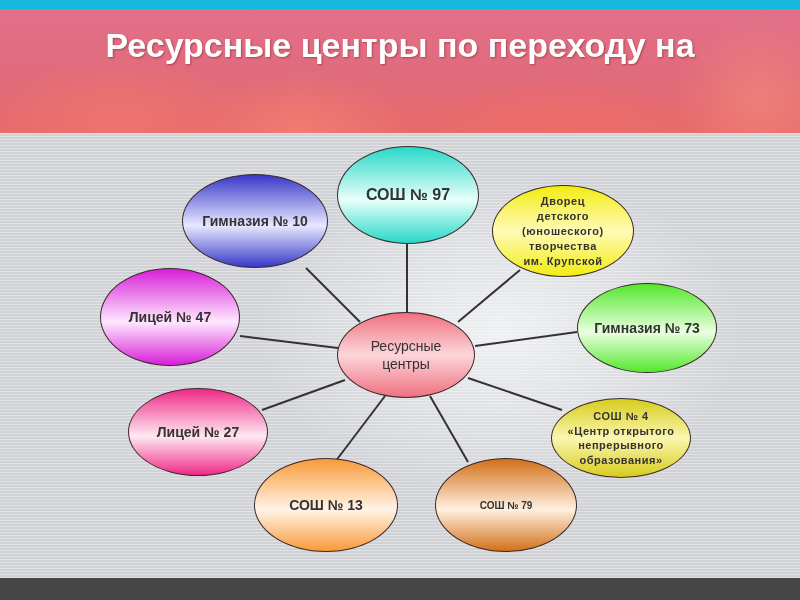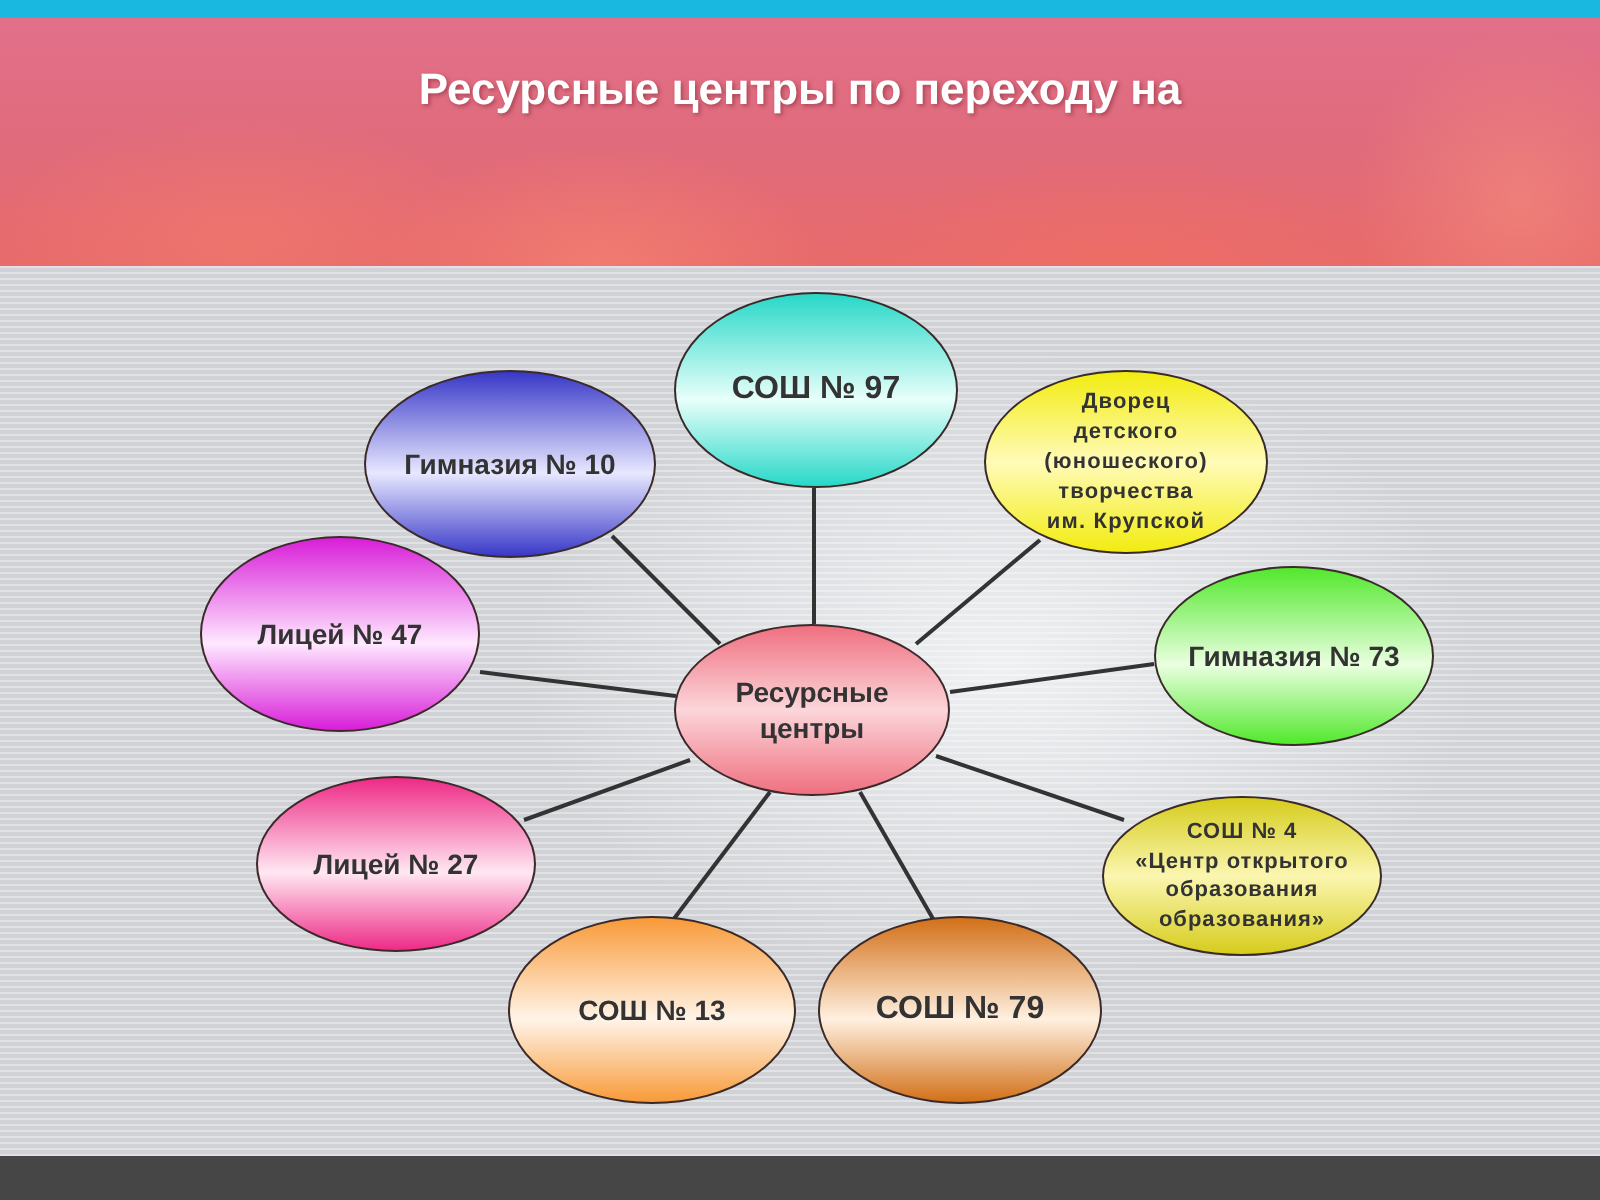--- a/index.html
+++ b/index.html
@@ -5,40 +5,40 @@
   html,body{margin:0;padding:0;}
   body{width:800px;height:600px;position:relative;overflow:hidden;font-family:"Liberation Sans",sans-serif;background:#d8d8da;}
   .topbar{position:absolute;left:0;top:0;width:800px;height:9px;background:#19b8e0;}
   .header{position:absolute;left:0;top:9px;width:800px;height:124px;
     background:
       radial-gradient(ellipse 180px 90px at 120px 110px, rgba(240,120,110,0.75), rgba(240,120,110,0) 70%),
       radial-gradient(ellipse 160px 80px at 300px 120px, rgba(245,130,115,0.7), rgba(245,130,115,0) 70%),
       radial-gradient(ellipse 200px 70px at 560px 120px, rgba(240,110,100,0.65), rgba(240,110,100,0) 70%),
       radial-gradient(ellipse 120px 120px at 760px 90px, rgba(245,140,125,0.6), rgba(245,140,125,0) 70%),
       linear-gradient(180deg,#e2708a 0%,#e06b7c 50%,#e86a6a 100%);}
-  .title{position:absolute;left:0;top:16px;width:800px;text-align:center;color:#fff;font-size:22px;font-weight:bold;line-height:40px;text-shadow:1px 1px 2px rgba(120,30,40,0.5);}
+  .title{position:absolute;left:0;top:16px;width:800px;text-align:center;color:#fff;font-size:34px;font-weight:bold;line-height:40px;text-shadow:1px 1px 2px rgba(120,30,40,0.5);}
   .content{position:absolute;left:0;top:133px;width:800px;height:445px;
     background:
       repeating-linear-gradient(180deg, rgba(255,255,255,0.35) 0px, rgba(255,255,255,0.35) 1px, rgba(0,0,0,0) 1px, rgba(0,0,0,0) 3px),
       radial-gradient(ellipse 300px 200px at 500px 200px, #eef0f2, #d0d2d6 80%),
       #d6d7da;}
   .footer{position:absolute;left:0;top:578px;width:800px;height:22px;background:#464646;}
   svg.diagram{position:absolute;left:0;top:0;}
   .node{position:absolute;display:flex;align-items:center;justify-content:center;text-align:center;border:1px solid #3a2a2a;border-radius:50%;box-sizing:border-box;color:#333;font-weight:bold;}
   .node span{display:block;}
-  .n-center{left:337px;top:312px;width:138px;height:86px;background:linear-gradient(180deg,#f07080 0%,#fbd6da 50%,#f07080 100%);font-weight:bold;font-size:14px;line-height:18px;color:#333;}
+  .n-center{left:337px;top:312px;width:138px;height:86px;background:linear-gradient(180deg,#f07080 0%,#fbd6da 50%,#f07080 100%);font-weight:normal;font-size:14px;line-height:18px;color:#333;}
   .n-97{left:337px;top:146px;width:142px;height:98px;background:linear-gradient(180deg,#28d8c8 0%,#e8fffa 55%,#28d8c8 100%);font-size:16px;}
-  .n-g10{left:182px;top:185px;width:146px;height:94px;background:linear-gradient(180deg,#3838c8 0%,#e8e8ff 55%,#3838c8 100%);font-size:14px;}
+  .n-g10{left:182px;top:174px;width:146px;height:94px;background:linear-gradient(180deg,#3838c8 0%,#e8e8ff 55%,#3838c8 100%);font-size:14px;}
   .n-dvorec{left:492px;top:185px;width:142px;height:92px;background:linear-gradient(180deg,#f2ec10 0%,#fffbb8 50%,#f2ec10 100%);font-size:11px;line-height:15px;letter-spacing:0.6px;justify-content:center;}
   .n-l47{left:100px;top:268px;width:140px;height:98px;background:linear-gradient(180deg,#d81ed8 0%,#ffe8ff 55%,#d81ed8 100%);font-size:14px;}
   .n-g73{left:577px;top:283px;width:140px;height:90px;background:linear-gradient(180deg,#52e82c 0%,#eaffe0 55%,#52e82c 100%);font-size:14px;}
   .n-l27{left:128px;top:388px;width:140px;height:88px;background:linear-gradient(180deg,#ee2a86 0%,#ffe8f2 55%,#ee2a86 100%);font-size:14px;}
   .n-s4{left:551px;top:398px;width:140px;height:80px;background:linear-gradient(180deg,#d6cc1c 0%,#fbf6b0 50%,#d6cc1c 100%);font-size:11px;line-height:14.5px;letter-spacing:0.5px;}
   .n-s13{left:254px;top:458px;width:144px;height:94px;background:linear-gradient(180deg,#f89a38 0%,#fff4e8 55%,#f89a38 100%);font-size:14px;}
-  .n-s79{left:409px;top:458px;width:142px;height:94px;background:linear-gradient(180deg,#d27018 0%,#fff0e0 55%,#d27018 100%);font-size:16px;}
+  .n-s79{left:435px;top:458px;width:142px;height:94px;background:linear-gradient(180deg,#d27018 0%,#fff0e0 55%,#d27018 100%);font-size:10px;}
 </style>
 </head>
 <body>
 
 <div class="topbar"></div>
 <div class="header">
   <div class="title">
     <div>Ресурсные центры по переходу на</div>
   </div>
 </div>
@@ -81,21 +81,21 @@
 </div>
 
 <div class="node n-g73">
   <span>Гимназия № 73</span>
 </div>
 
 <div class="node n-s4">
   <div>
     <span>СОШ № 4</span>
     <span>«Центр открытого</span>
-    <span>образования</span>
+    <span>непрерывного</span>
     <span>образования»</span>
   </div>
 </div>
 
 <div class="node n-s79">
   <span>СОШ № 79</span>
 </div>
 
 <div class="node n-s13">
   <span>СОШ № 13</span>

